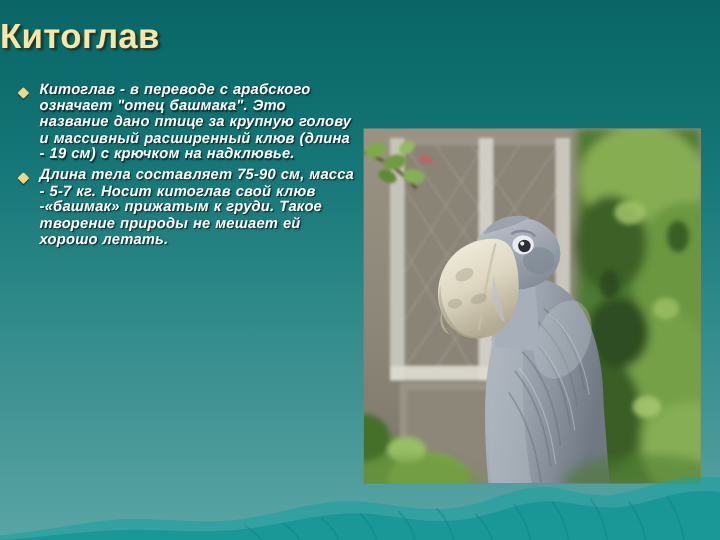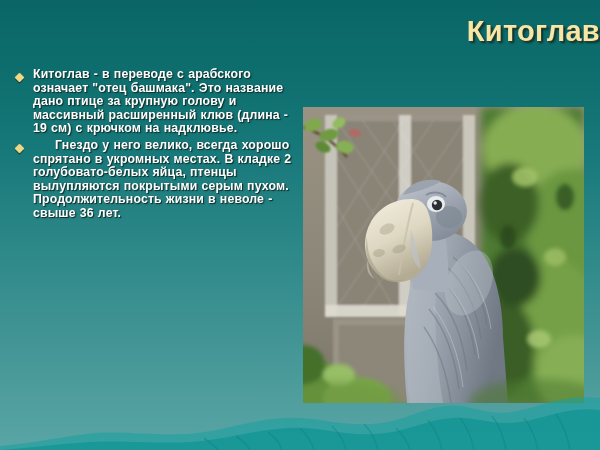--- a/index.html
+++ b/index.html
@@ -33,38 +33,39 @@
     height: 58px;
     pointer-events: none;
   }
 
   
   #title {
     position: absolute;
     left: 0;
     top: 14px;
     width: 600px;
-    text-align: right;
+    text-align: left;
     font-size: 29px;
     font-weight: bold;
     line-height: 34px;
     color: #f7e7a6;
     letter-spacing: 0.3px;
     text-shadow:
        1px 1px 0 #2f3a2a,
        2px 2px 2px rgba(10,30,25,0.75);
     white-space: nowrap;
   }
 
   
   #body-col {
     position: absolute;
     left: 12px;
     top: 68px;
     width: 284px;
+    font-style: italic;
   }
   .bullet-row {
     position: relative;
     padding-left: 21px;
     margin-bottom: 3px;
   }
   .bullet-marker {
     position: absolute;
     left: 4px;
     top: 6px;
@@ -109,26 +110,26 @@
 
   <div id="title">Китоглав</div>
 
   <div id="body-col">
 
     <div class="bullet-row">
       <span class="bullet-marker"></span>
       <div class="bullet-text">Китоглав - в переводе с арабского означает "отец башмака". Это название дано птице за крупную голову и массивный расширенный клюв (длина - 19 см) с крючком на надклювье.</div>
     </div>
 
-
-
     <div class="bullet-row">
       <span class="bullet-marker"></span>
-      <div class="bullet-text indented">Гнездо у него велико, всегда хорошо спрятано в укромных местах. В кладке 2 голубовато-белых яйца, птенцы вылупляются покрытыми серым пухом. Продолжительность жизни в неволе - свыше 36 лет.</div>
+      <div class="bullet-text">Длина тела составляет 75-90 см, масса - 5-7 кг. Носит китоглав свой клюв -«башмак» прижатым к груди. Такое творение природы не мешает ей хорошо летать.</div>
     </div>
+
+
 
   </div>
 
   <div id="photo">
     <svg width="281" height="296" viewBox="0 0 281 296" xmlns="http://www.w3.org/2000/svg">
       <defs>
         <linearGradient id="wallg" x1="0" y1="0" x2="0" y2="1">
           <stop offset="0%" stop-color="#9a9384"></stop>
           <stop offset="55%" stop-color="#8d8779"></stop>
           <stop offset="100%" stop-color="#7c7769"></stop>

